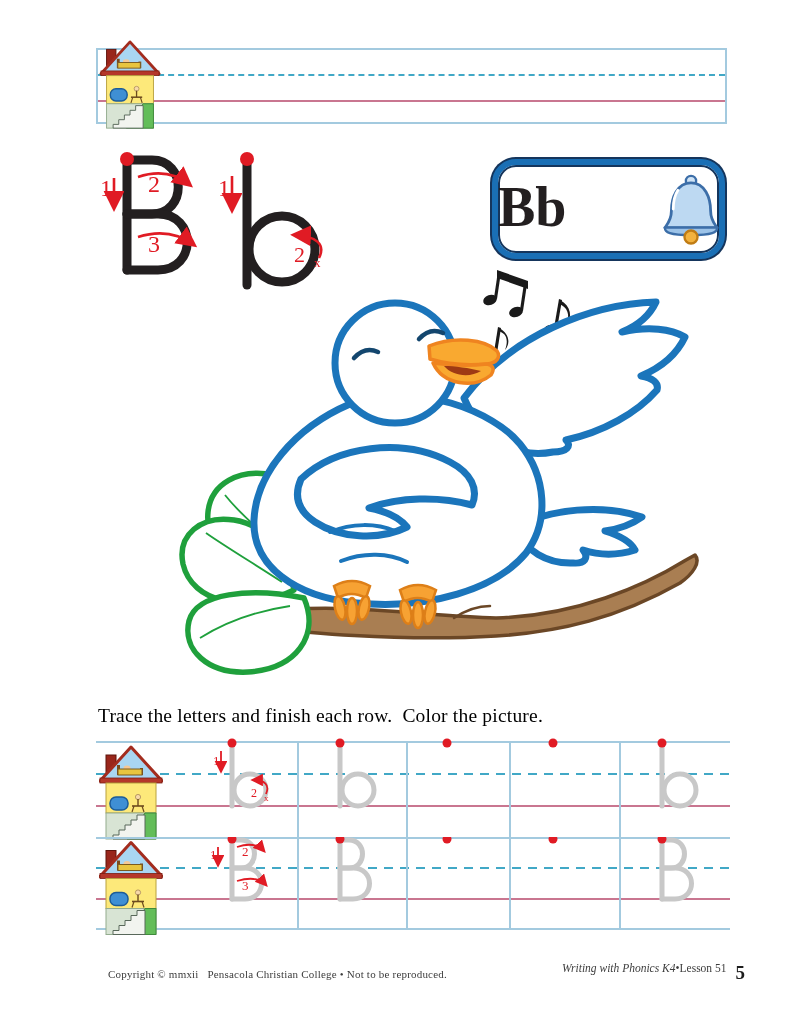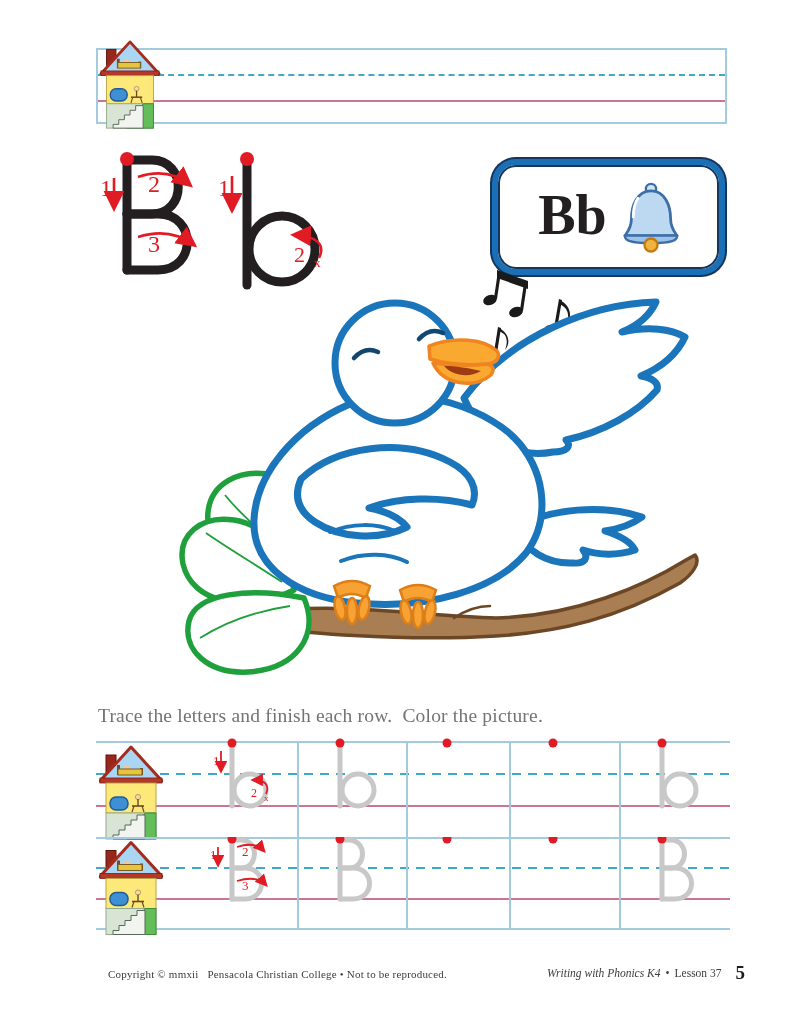--- a/index.html
+++ b/index.html
@@ -8,39 +8,39 @@
     font-family:"Liberation Serif", serif;overflow:hidden;
   }
   .abs{position:absolute;}
   
   .rulebox{box-sizing:border-box;border:2px solid #a3cadf;background:#fff;}
   .hline{position:absolute;left:0;right:0;height:0;}
   .hline.dash{border-top:2px dashed #41a8c6;}
   .hline.pink{border-top:2px solid #c97690;}
   
   .keyword-card{
-    box-sizing:border-box;width:233px;height:116px;
+    box-sizing:border-box;width:233px;height:100px;
     border:6px solid #1a6fb5;border-radius:24px;background:#fff;
     box-shadow:0 0 0 2px #15355c, inset 0 0 0 2px #15355c;
-    display:flex;align-items:center;justify-content:center;gap:16px;
+    display:flex;align-items:center;justify-content:space-between;gap:16px;
   }
   .keyword-letters{
     font-family:"Liberation Serif",serif;font-weight:700;font-size:56px;
     color:#231f20;line-height:1;padding-bottom:4px;
   }
   .instruction{
-    font-family:"Liberation Serif",serif;font-size:19.5px;color:#737373;
+    font-family:"Liberation Serif",serif;font-size:19.5px;color:#000000;
     white-space:pre-wrap;letter-spacing:0.2px;
   }
   .footer-left{
     font-family:"Liberation Serif",serif;font-size:11px;color:#3c3c3c;
     white-space:pre-wrap;letter-spacing:0.2px;
   }
   .footer-right{
-    display:flex;align-items:center;gap:5px;
+    display:flex;align-items:flex-start;
     font-family:"Liberation Serif",serif;font-size:11.5px;color:#3c3c3c;
   }
   .footer-series{font-style:italic;}
   .footer-page{font-weight:700;font-size:19px;color:#1d1d1d;margin-left:9px;}
   svg{display:block;}
   text.cue{font-family:"Liberation Serif",serif;fill:#e01b24;}
 </style>
 </head>
 <body>
 
@@ -303,15 +303,15 @@
   <line x1="43" y1="61" x2="45" y2="67" stroke="#6b4a1e" stroke-width="1.2"></line>
   <rect x="7" y="68" width="50" height="26" fill="#d8e4d4" stroke="#93ac8e" stroke-width="1"></rect>
   <polygon points="46,68 57,68 57,94 28,94" fill="#63bd59" stroke="#3f8a3b" stroke-width="1"></polygon>
   <path d="M14 94 L14 90 H20 V85 H26 V80 H32 V75 H38 V70 H46 L46 94 Z" fill="#f2f4ef" stroke="#58685a" stroke-width="1"></path>
 </svg>
 
 <div class="abs footer-left" style="left:98px;top:968px;margin-left:10px;">Copyright © mmxii   Pensacola Christian College • Not to be reproduced.</div>
 <div class="abs footer-right" style="right:46px;top:962px;">
   <span class="footer-series">Writing with Phonics K4</span>
   <span>•</span>
-  <span>Lesson 37</span>
+  <span>Lesson 51</span>
   <span class="footer-page">5</span>
 </div>
 
 </body></html>

